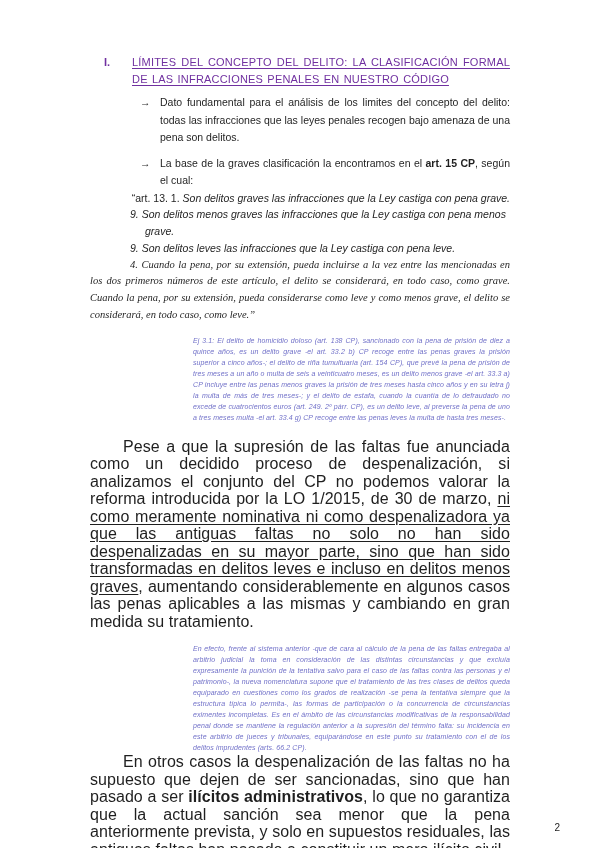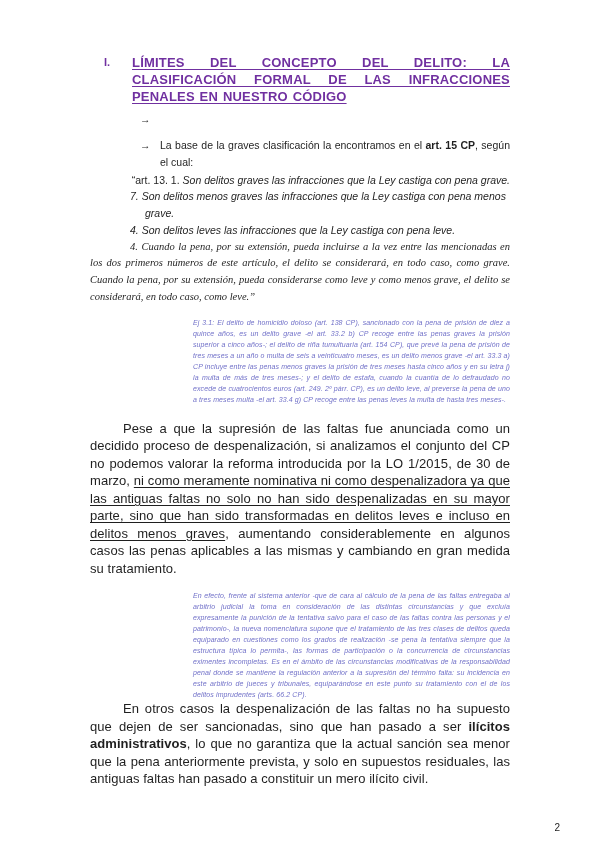--- a/index.html
+++ b/index.html
@@ -18,21 +18,21 @@
   }
   
   .heading-row{display:flex;align-items:flex-start;}
   .hnum{
     width:42px;box-sizing:border-box;padding-left:14px;
     font-size:11px;font-weight:bold;
     line-height:17px;
   }
   .htitle{
     flex:1;margin:0;
-    font-size:13px;font-weight:bold;
+    font-size:11px;font-weight:normal;
     line-height:17px;
     text-align:justify;
     text-decoration:underline;
     text-underline-offset:2px;
     letter-spacing:.2px;word-spacing:1px;
   }
   
   .bullet{display:flex;margin-top:6px;}
   .bmark{
     width:20px;margin-left:50px;flex:none;
@@ -60,21 +60,21 @@
     font-size:7px;line-height:11px;
     font-style:italic;
     text-align:justify;
     letter-spacing:.1px;
   }
   .ex1{margin-top:11px;}
   .ex2{margin-top:13px;}
   
   .body-para{
     margin:0;
-    font-size:13px;line-height:17.5px;
+    font-size:16px;line-height:17.5px;
     text-align:justify;
     text-indent:33px;
     letter-spacing:.05px;
   }
   .p1{margin-top:15px;}
   .p2{}
   .ul-seg{text-decoration:underline;text-underline-offset:2px;}
   .bold-seg{font-weight:bold;}
   
   .page-number{
@@ -89,31 +89,32 @@
 <div class="page">
   <div class="content">
 
     <div class="heading-row">
       <div class="hnum heading-color" style="color: rgb(112, 48, 160);">I.</div>
       <h1 class="htitle heading-color" style="color: rgb(112, 48, 160);">LÍMITES DEL CONCEPTO DEL DELITO: LA CLASIFICACIÓN FORMAL DE LAS INFRACCIONES  PENALES EN NUESTRO CÓDIGO</h1>
     </div>
 
     <div class="bullet">
       <span class="bmark">→</span>
+      <p class="btext">Dato fundamental para el análisis de los limites del concepto del delito: todas las infracciones que las leyes penales recogen bajo amenaza de una pena son delitos.</p>
     </div>
 
     <div class="bullet bullet2">
       <span class="bmark">→</span>
       <p class="btext"><span>La base de la graves clasificación la encontramos en el </span><span class="bold-seg">art. 15 CP</span><span>, según el cual:</span></p>
     </div>
 
     <div class="quote">
       <div class="qline q1"><span class="q-intro">“art. 13. 1. </span><span>Son delitos graves las infracciones que la Ley castiga con pena grave.</span></div>
-      <div class="qline q2">7. Son delitos menos graves las infracciones que la Ley castiga con pena menos grave.</div>
-      <div class="qline q3">4. Son delitos leves las infracciones que la Ley castiga con pena leve.</div>
+      <div class="qline q2">9. Son delitos menos graves las infracciones que la Ley castiga con pena menos grave.</div>
+      <div class="qline q3">9. Son delitos leves las infracciones que la Ley castiga con pena leve.</div>
       <div class="qline q4">4. Cuando la pena, por su extensión, pueda incluirse a la vez entre las mencionadas en los dos primeros números de este artículo, el delito se considerará, en todo caso, como grave. Cuando la pena, por su extensión, pueda considerarse como leve y como menos grave, el delito se considerará, en todo caso, como leve.”</div>
     </div>
 
     <div class="example ex1 example-color" style="color: rgb(112, 112, 200);">Ej 3.1: El delito de homicidio doloso (art. 138 CP), sancionado con la pena de prisión de diez a quince años, es un delito grave -el art. 33.2 b) CP recoge entre las penas graves la prisión superior a cinco años-; el delito de riña tumultuaria (art. 154 CP), que prevé la pena de prisión de tres meses a un año o multa de seis a veinticuatro meses, es un delito menos grave -el art. 33.3 a) CP incluye entre las penas menos graves la prisión de tres meses hasta cinco años y en su letra j) la multa de más de tres meses-; y el delito de estafa, cuando la cuantía de lo defraudado no excede de cuatrocientos euros (art. 249. 2º párr. CP), es un delito leve, al preverse la pena de uno a tres meses multa -el art. 33.4 g) CP recoge entre las penas leves la multa de hasta tres meses-.</div>
 
     <p class="body-para p1"><span>Pese a que la supresión de las faltas fue anunciada como un decidido proceso de despenalización, si analizamos el conjunto del CP no podemos valorar la reforma introducida por la LO 1/2015, de 30 de marzo, </span><span class="ul-seg">ni como meramente nominativa ni como despenalizadora ya que las antiguas faltas no solo no han sido despenalizadas en su mayor parte, sino que han sido transformadas en delitos leves e incluso en delitos menos graves</span><span>, aumentando considerablemente en algunos casos las penas aplicables a las mismas y cambiando en gran medida su tratamiento.</span></p>
 
     <div class="example ex2 example-color" style="color: rgb(112, 112, 200);">En efecto, frente al sistema anterior -que de cara al cálculo de la pena de las faltas entregaba al arbitrio judicial la toma en consideración de las distintas circunstancias y que excluía expresamente la punición de la tentativa salvo para el caso de las faltas contra las personas y el patrimonio-, la nueva nomenclatura supone que el tratamiento de las tres clases de delitos queda equiparado en cuestiones como los grados de realización -se pena la tentativa siempre que la estructura típica lo permita-, las formas de participación o la concurrencia de circunstancias eximentes incompletas. Es en el ámbito de las circunstancias modificativas de la responsabilidad penal donde se mantiene la regulación anterior a la supresión del término falta: su incidencia en este arbitrio de jueces y tribunales, equiparándose en este punto su tratamiento con el de los delitos imprudentes (arts. 66.2 CP).</div>
 
     <p class="body-para p2"><span>En otros casos la despenalización de las faltas no ha supuesto que dejen de ser sancionadas, sino que han pasado a ser </span><span class="bold-seg">ilícitos administrativos</span><span>, lo que no garantiza que la actual sanción sea menor que la pena anteriormente prevista, y solo en supuestos residuales, las antiguas faltas han pasado a constituir un mero ilícito civil.</span></p>

